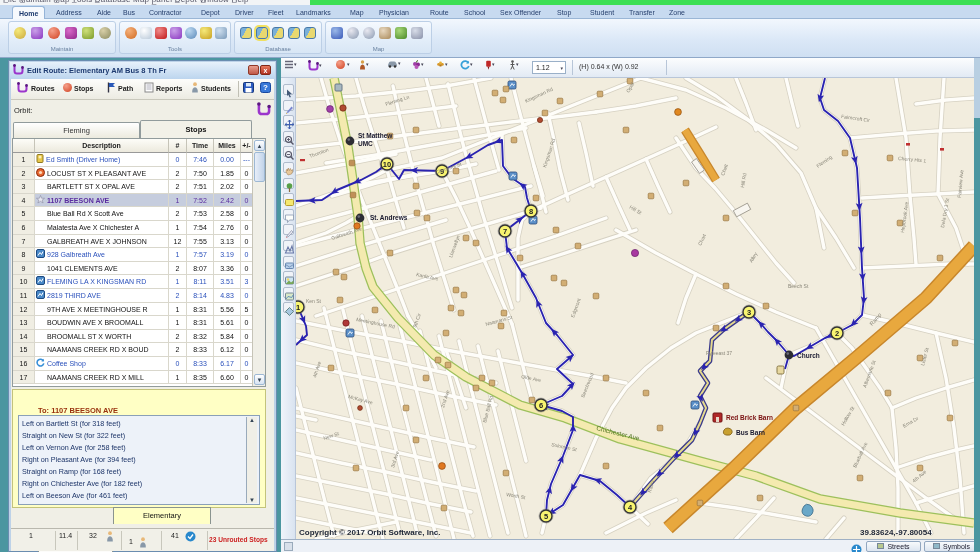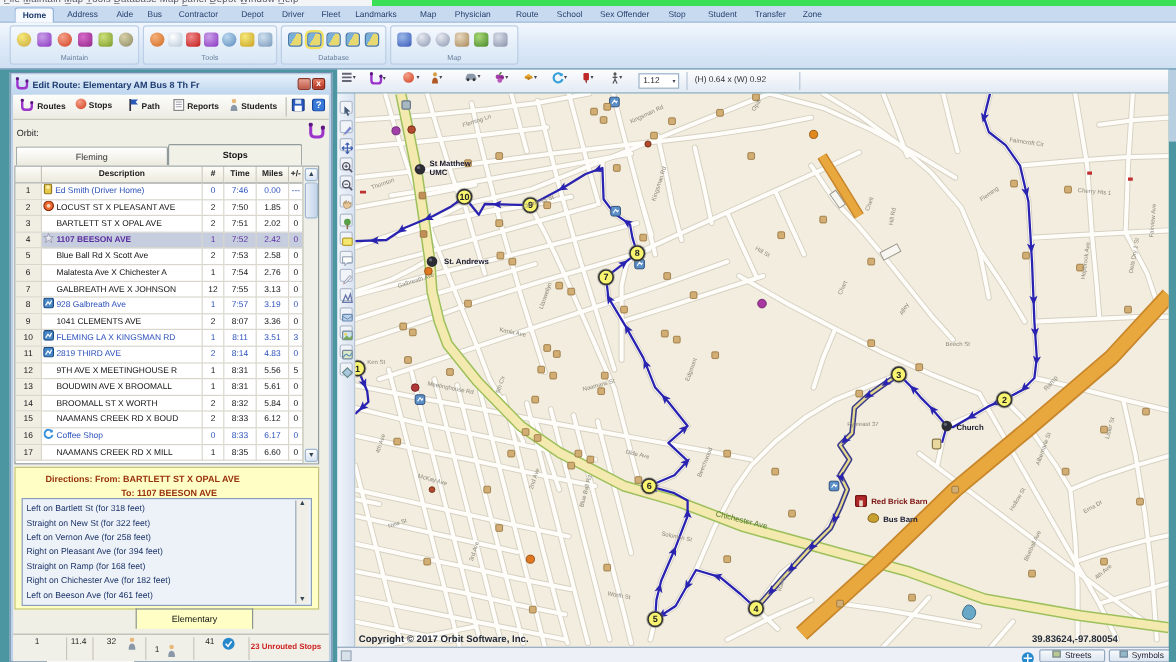--- a/index.html
+++ b/index.html
@@ -332,22 +332,21 @@
         <div class="tcell" style="left:201px;width:27px;text-align:center;color:#111;">6.60</div>
         <div class="tcell" style="left:228px;width:12px;text-align:center;color:#111;">0</div>
       </div>
       <div id="vscroll">
         <div class="sbtn" style="top:1px;">▲</div>
         <div class="sbtn" style="top:13px;height:30px;background:linear-gradient(90deg,#e8eef8,#c2d4ea);"></div>
         <div class="sbtn" style="bottom:1px;">▼</div>
       </div>
     </div>
   <div class="abs" id="ybox">
-    <div class="yhead" style="top:5px;text-align:left;padding-left:25px;">Directions: From: BARTLETT ST X OPAL AVE</div>
-    <div class="yhead" style="top:16px;text-align:left;padding-left:88px;">To: 1107 BEESON AVE</div>
+    <div class="yhead" style="top:16px;text-align:left;padding-left:25px;">To: 1107 BEESON AVE</div>
   </div>
   <div class="abs" id="dirbox">Left on Bartlett St (for 318 feet)<br>Straight on New St (for 322 feet)<br>Left on Vernon Ave (for 258 feet)<br>Right on Pleasant Ave (for 394 feet)<br>Straight on Ramp (for 168 feet)<br>Right on Chichester Ave (for 182 feet)<br>Left on Beeson Ave (for 461 feet)</div>
   <div class="abs" style="left:246px;top:417px;width:11px;height:86px;background:#f0efe7;border-left:1px solid #9ab;">
       <div style="font-size:6px;text-align:center;color:#345;">▲</div>
       <div style="position:absolute;bottom:0;width:100%;font-size:6px;text-align:center;color:#345;">▼</div>
     </div>
   <div class="abs" id="notestab">Notes</div>
   <div class="abs" id="dirtab">Elementary</div>
   <div class="abs" id="pstats">
       <div class="psep" style="left:44px;"></div>

